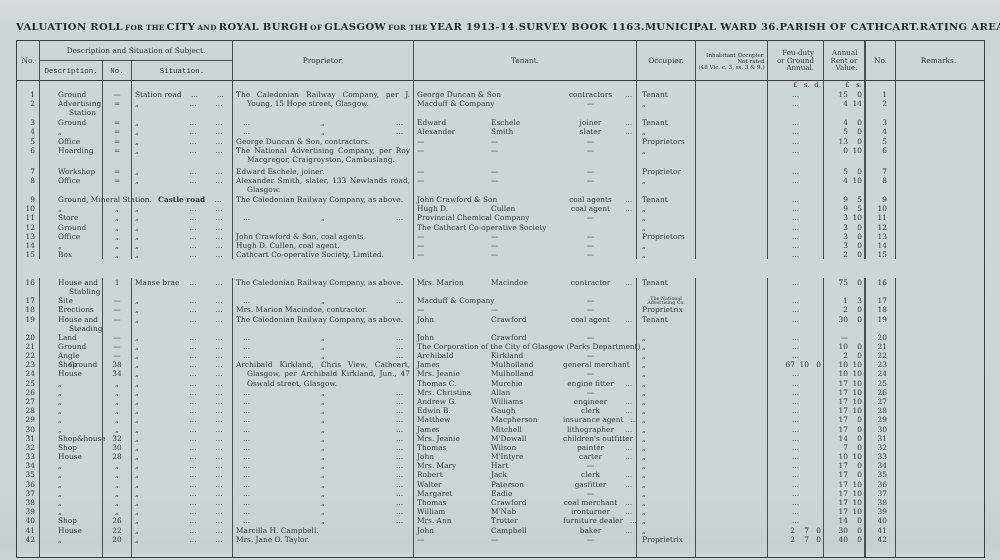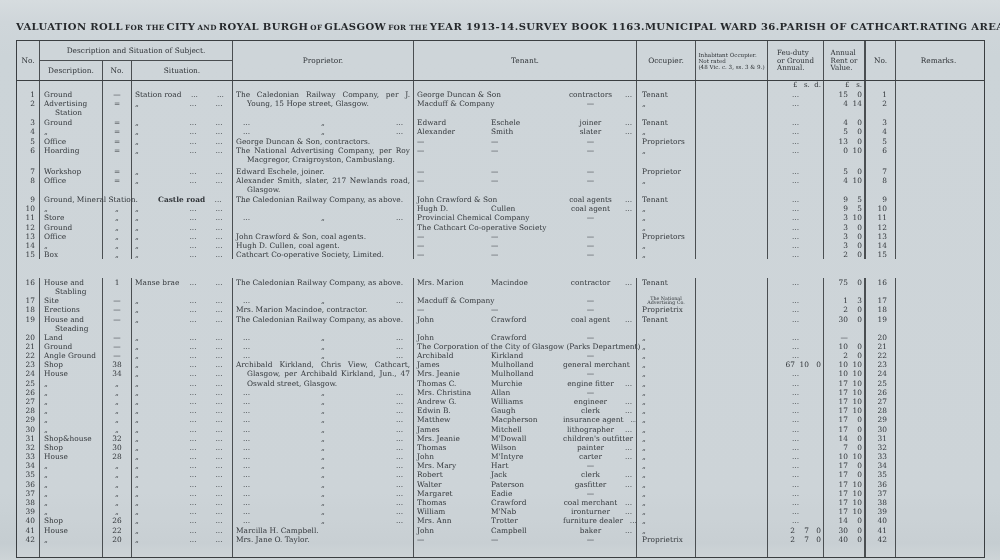--- a/index.html
+++ b/index.html
@@ -14,36 +14,36 @@
   .tmain{font-size:10px;font-weight:700;letter-spacing:.4px;}
   .tsm{font-size:7.2px;font-weight:700;letter-spacing:.3px;padding:0 2px;}
   .phrase span{vertical-align:baseline;}
   
   .tbl{position:absolute;left:16px;top:40px;width:967px;border:1.6px solid #3a3e41;
        --cols:22px 63px 29px 101px 181px 223px 59px 72px 56px 41px 31px 86px;
        background:rgba(210,217,220,.25);}
   .hdr{display:grid;grid-template-columns:var(--cols);grid-template-rows:20px 19px;
        border-bottom:1px solid #3a3e41;}
   .hc{border-left:1px solid #4a4e51;display:flex;align-items:center;justify-content:center;
-      text-align:left;font-size:7.4px;line-height:8px;color:#2e3236;padding:1px 2px;overflow:hidden;}
+      text-align:right;font-size:7.4px;line-height:8px;color:#2e3236;padding:1px 2px;overflow:hidden;}
   .hc.first{border-left:none;}
   .rs2{grid-row:1/3;}
   .group{grid-column:2/5;grid-row:1;border-bottom:1px solid #4a4e51;}
-  .sub{grid-row:2;}
+  .sub{grid-row:2;font-family:Liberation Mono, monospace;}
   .pre{white-space:pre-line;}
   .tiny{font-size:5.6px;line-height:6px;}
   .fr3{font-size:7.1px;line-height:7.6px;}
   .hv2{border-left-width:2px;}
   
   .tr{display:grid;grid-template-columns:var(--cols);height:9.2px;position:relative;}
   .td{border-left:1px solid #4a4e51;position:relative;font-size:7.4px;line-height:9.2px;
       color:#33373b;overflow:visible;padding:0 2px;}
   .td.first{border-left:none;}
   .c-no{text-align:right;padding-right:4px;}
-  .c-desc{padding-left:15px;padding-right:0;text-indent:-11px;}
+  .c-desc{padding-left:29px;padding-right:0;text-indent:-11px;}
   .c-desc.span{white-space:nowrap;z-index:2;}
   .c-dno{text-align:center;padding:0;}
   .c-sit{display:flex;padding:0;}
   .f-sit{flex:1;padding-left:3px;white-space:nowrap;}
   .c-sit.indent .f-sit{padding-left:26px;font-weight:bold;}
   .f-sd{width:26px;text-align:center;flex:none;color:#3c4044;}
   .c-prop{padding:0;}
   .f-prop{display:block;padding-left:14px;padding-right:3px;text-indent:-11px;text-align:justify;}
   .p-ditto{display:none;position:absolute;inset:0;padding:0 10px;justify-content:space-between;}
   .p-ditto.on{display:flex;}
@@ -357,21 +357,21 @@
         <div class="tr" style="height: 19px;">
     <div class="td first c-no"><span class="f-no">8</span></div>
     <div class="td c-desc"><span class="f-desc">Office</span></div>
     <div class="td c-dno"><span class="f-dno">=</span></div>
     <div class="td c-sit">
             <span class="f-sit">„</span>
             <span class="f-sd f-sd1">...</span>
             <span class="f-sd f-sd2">...</span>
           </div>
     <div class="td c-prop">
-      <span class="f-prop">Alexander Smith, slater, 217 Newlands road, Glasgow.</span>
+      <span class="f-prop">Alexander Smith, slater, 133 Newlands road, Glasgow.</span>
 
     </div>
     <div class="td c-ten">
             <span class="f-t1">—</span>
             <span class="f-t2">—</span>
             <span class="f-t3">—</span>
             <span class="f-tdots"></span>
           </div>
     <div class="td c-occ"><span class="f-occ">„</span></div>
     <div class="td c-inh"></div>

